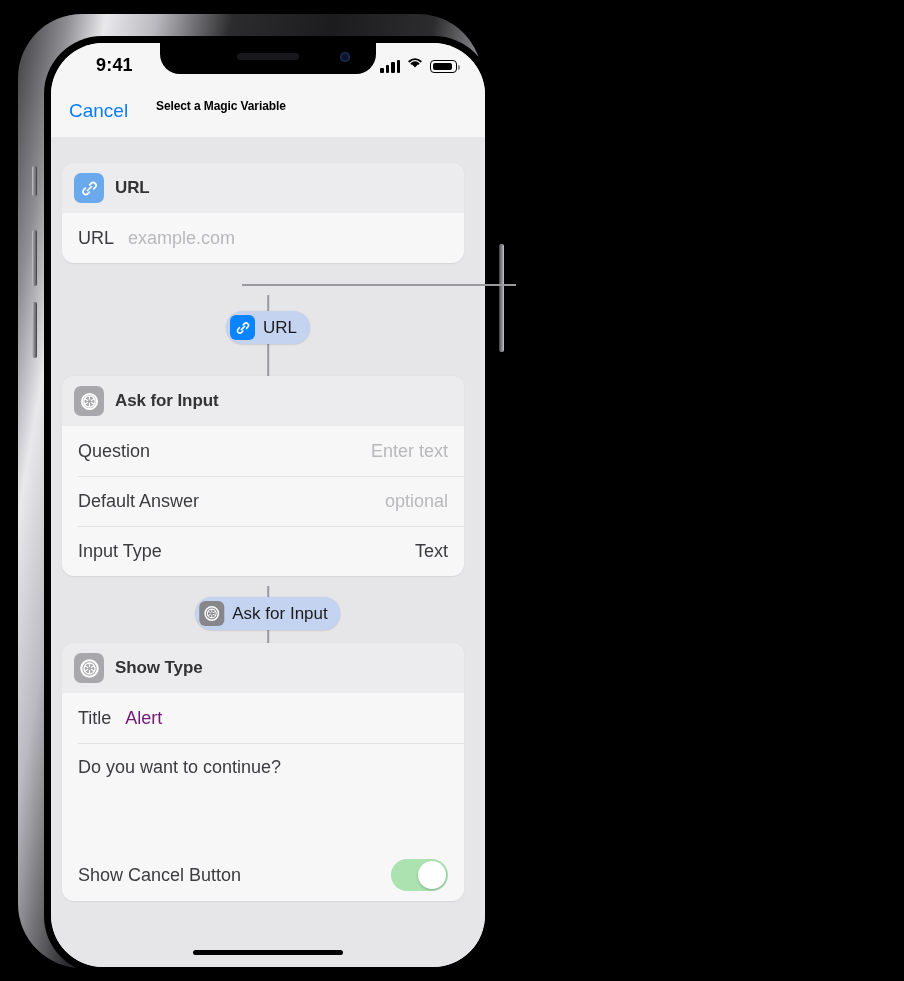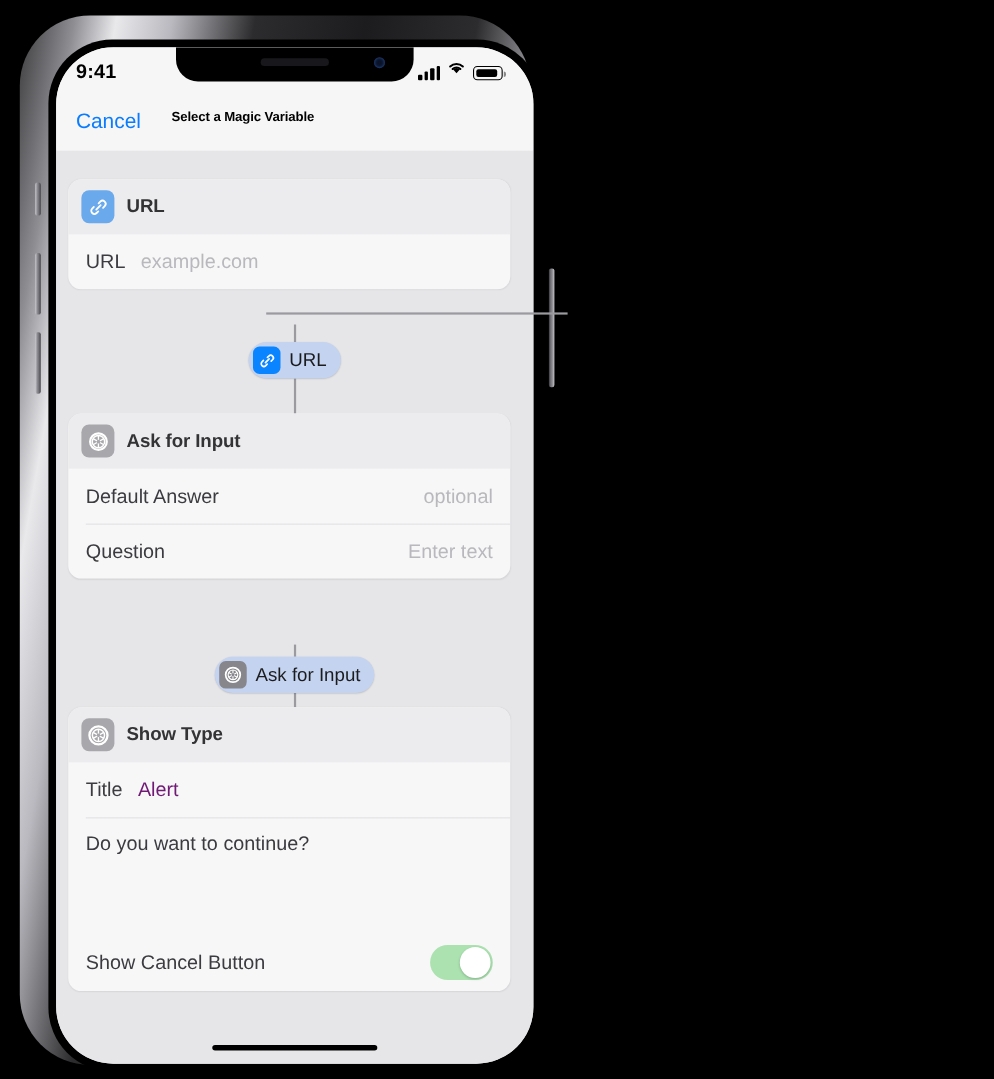--- a/index.html
+++ b/index.html
@@ -99,21 +99,21 @@
   #status-bar {
     position: absolute;
     left: 0; top: 0;
     width: 434px;
     height: 47px;
     background: #f6f6f7;
     z-index: 30;
   }
   #status-time {
     position: absolute;
-    left: 18px;
+    left: 45px;
     top: 12px;
     font-size: 18px;
     font-weight: bold;
     color: #000;
     letter-spacing: 0.2px;
   }
   #status-icons {
     position: absolute;
     right: 28px;
     top: 14px;
@@ -445,26 +445,30 @@
             <svg width="21" height="21" viewBox="0 0 24 24" fill="#fff">
               <path d="M12 2.2a9.8 9.8 0 1 0 0 19.6 9.8 9.8 0 0 0 0-19.6zm0 2.3a7.5 7.5 0 1 1 0 15 7.5 7.5 0 0 1 0-15z"></path>
               <circle cx="12" cy="12" r="6.4" fill="none" stroke="#fff" stroke-width="1.5"></circle>
               <path d="M12 5.6v12.8M6.4 8.8l11.2 6.4M6.4 15.2l11.2-6.4" stroke="#fff" stroke-width="1.4"></path>
               <circle cx="12" cy="12" r="1.9" fill="#a8a8ac"></circle>
             </svg>
           </span>
           <span class="card-header-title">Ask for Input</span>
         </div>
         <div class="row">
+          <span class="row-label">Question</span>
+          <span class="row-value ph">Enter text</span>
+        </div>
+        <div class="row">
           <span class="row-label">Default Answer</span>
           <span class="row-value ph">optional</span>
         </div>
         <div class="row">
-          <span class="row-label">Question</span>
-          <span class="row-value ph">Enter text</span>
+          <span class="row-label">Input Type</span>
+          <span class="row-value">Text</span>
         </div>
       </div>
 
       <div class="connector" style="top:449px; height:11px;"></div>
 
       <div class="mv-pill" style="top:460px;">
         <span class="mini-ico gear-ico">
           <svg width="17" height="17" viewBox="0 0 24 24" fill="#fff">
             <circle cx="12" cy="12" r="9.4" fill="none" stroke="#fff" stroke-width="2.2"></circle>
             <circle cx="12" cy="12" r="6.2" fill="none" stroke="#fff" stroke-width="1.5"></circle>

